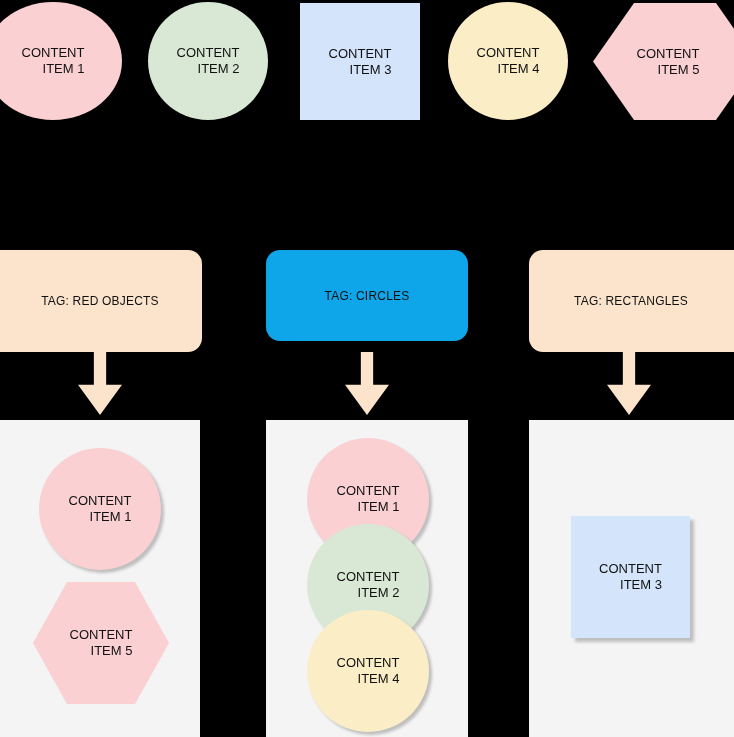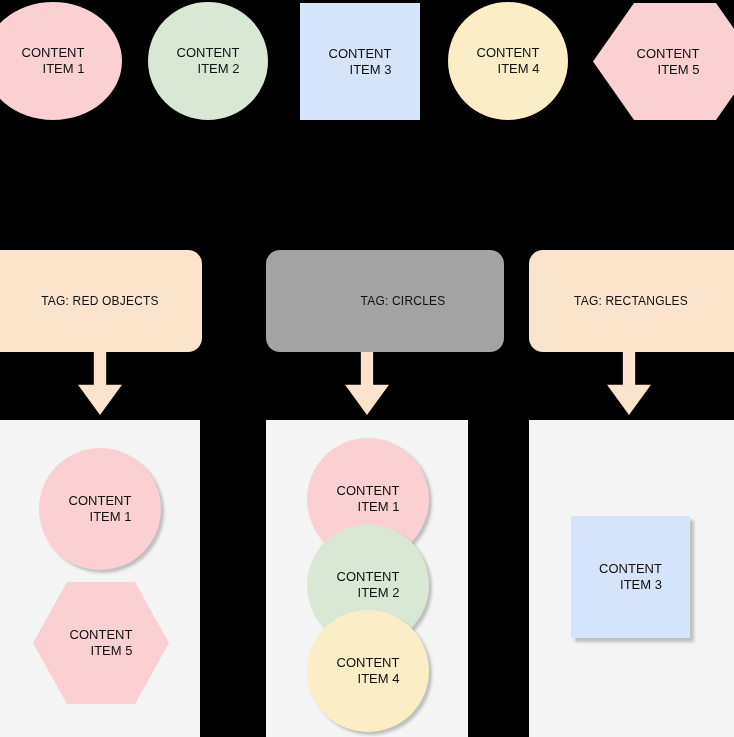--- a/index.html
+++ b/index.html
@@ -116,21 +116,21 @@
 
   <div class="shape src-hex" style="left:593px; top:3px; width:164px; height:117px; background:#fad0d2;">
     <div class="shape-label" style="margin-left:-14px;">CONTENT
 ITEM 5</div>
   </div>
 
   <div class="tag-box" style="left:-18px; top:250px; width:220px; height:102px; background:#fce3cb;">
     <span class="tag-text" style="margin-left:16px;">TAG: RED OBJECTS</span>
   </div>
 
-  <div class="tag-box" style="left:266px; top:250px; width:202px; height:102px; background:#a3a3a3;padding-left:36px;">
+  <div class="tag-box" style="left:266px; top:250px; width:202px; height:91px; background:#0ea5e9;">
     <span class="tag-text">TAG: CIRCLES</span>
   </div>
 
   <div class="tag-box" style="left:529px; top:250px; width:220px; height:102px; background:#fce3cb;">
     <span class="tag-text" style="margin-right:16px;">TAG: RECTANGLES</span>
   </div>
 
   <div class="arrow" style="left:78px; top:352px; width:44px; height:63px; background:#fce3cb;"></div>
 
   <div class="arrow" style="left:345px; top:352px; width:44px; height:63px; background:#fce3cb;"></div>

